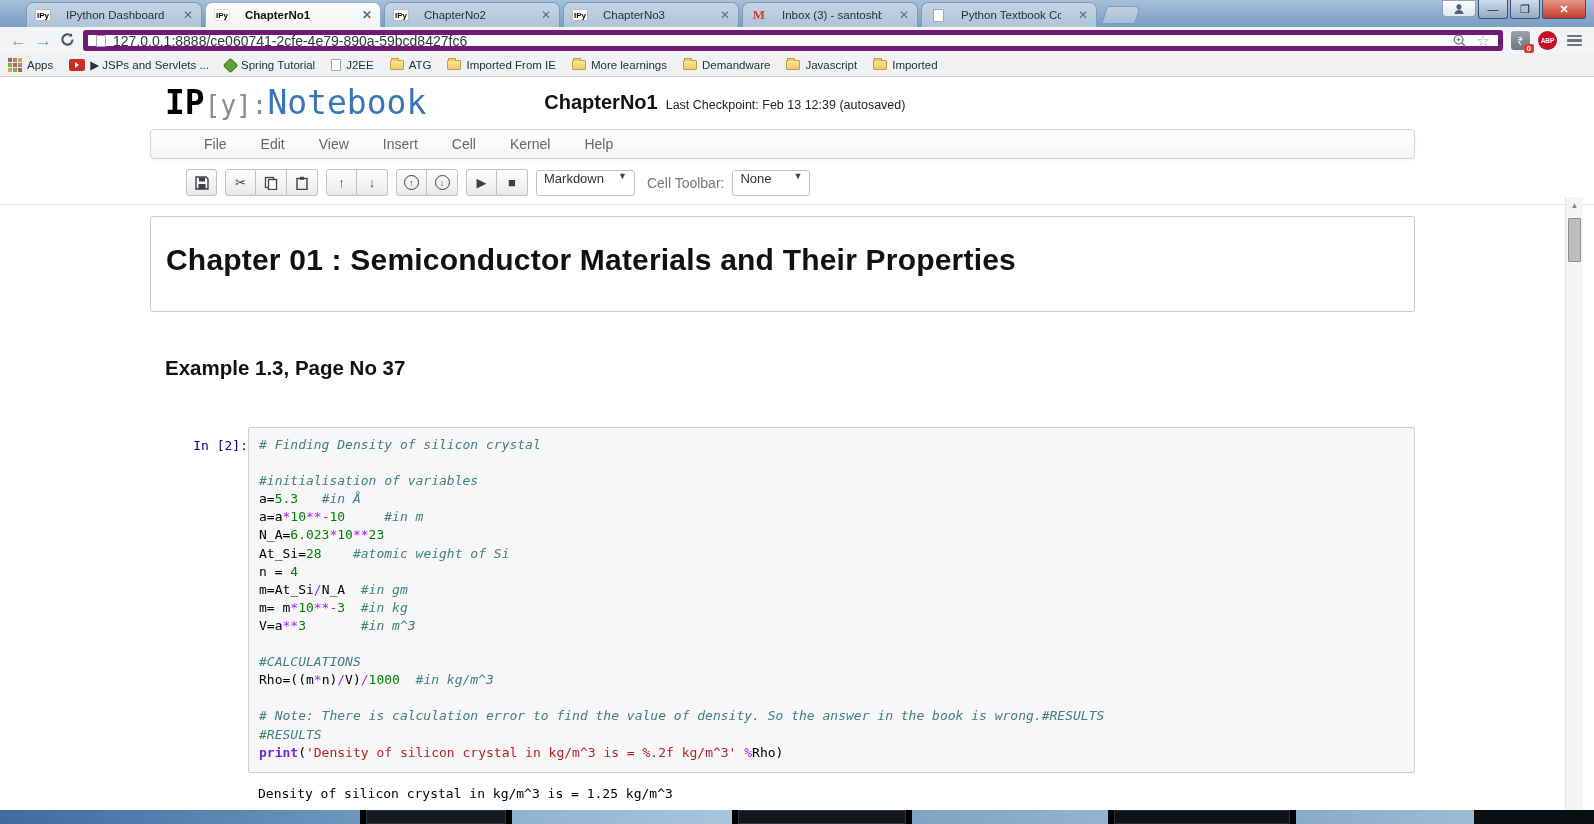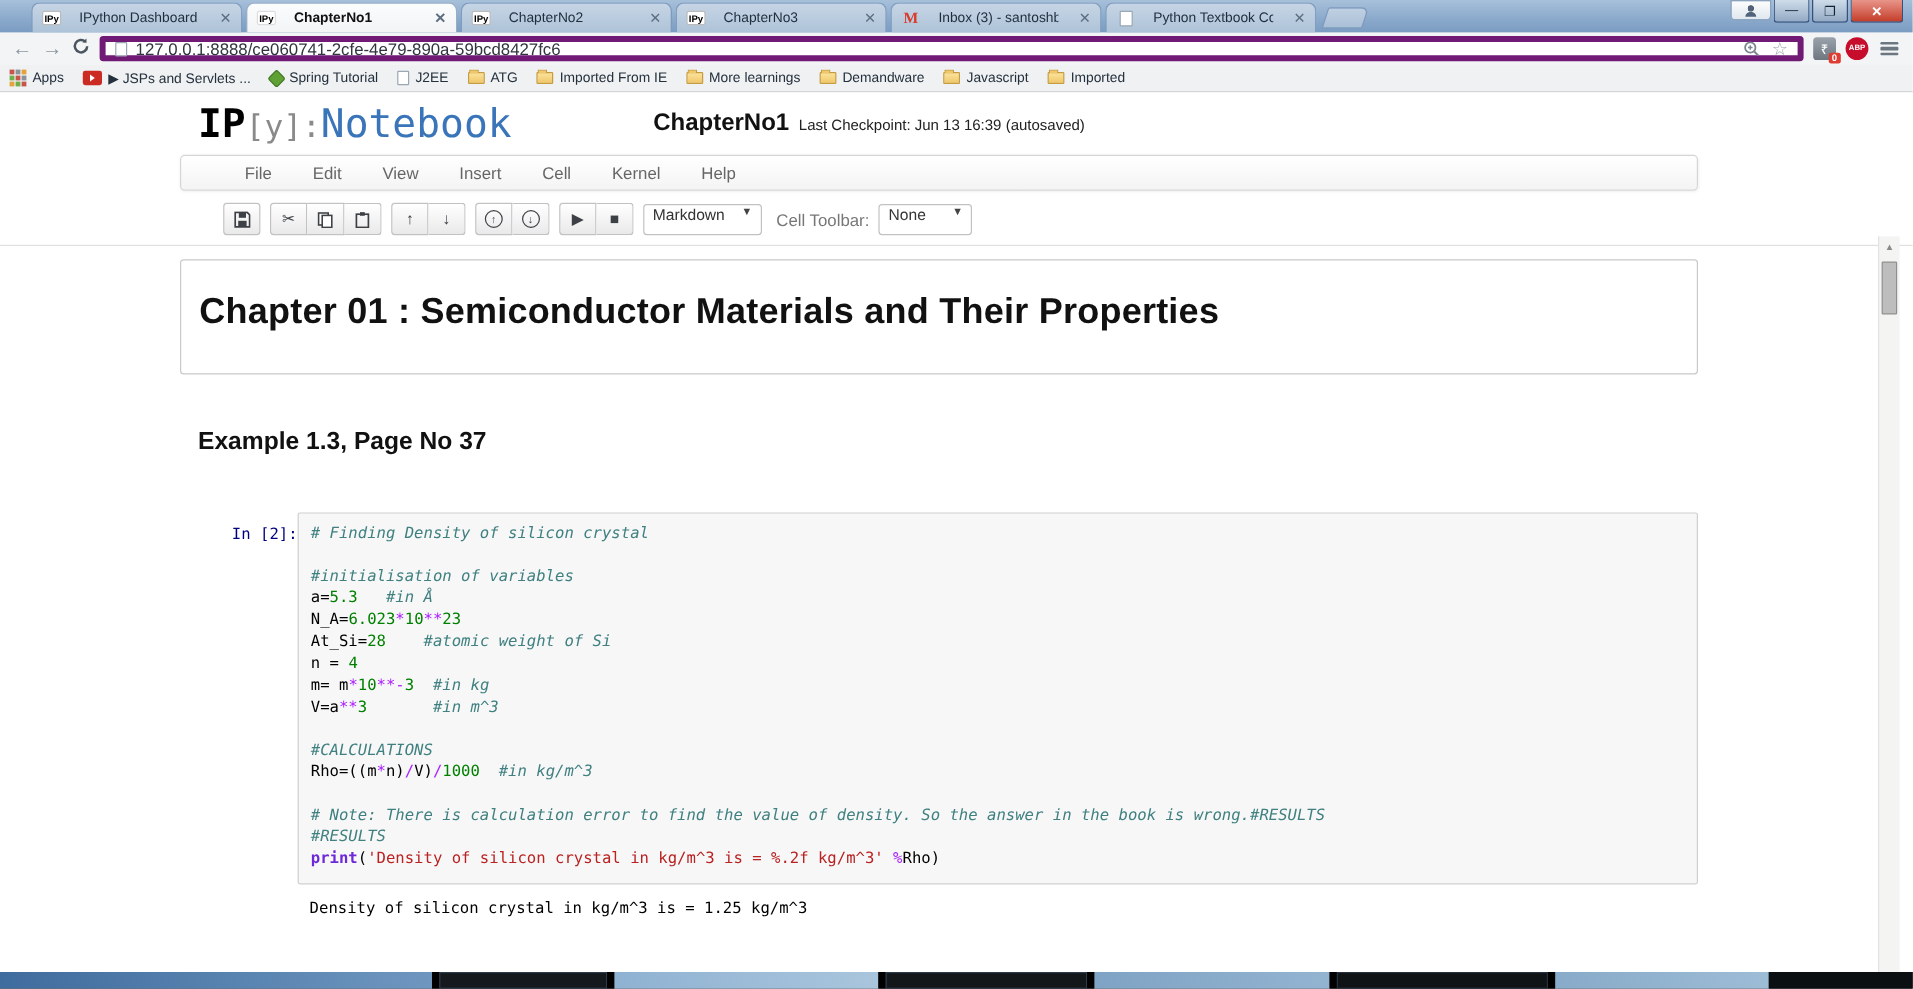--- a/index.html
+++ b/index.html
@@ -242,21 +242,21 @@
     <span class="folder-ico"></span>
     <span>Imported</span>
   </div>
 </div>
 
 <div class="nb-header">
   <div class="logo-row">
     <span class="logo"><span class="lg-ip">IP</span><span class="lg-y">[y]:</span><span class="lg-name">Notebook</span></span>
     <span class="nb-title-wrap">
       <span class="nb-title">ChapterNo1</span>
-      <span class="nb-checkpoint">Last Checkpoint: Jun 13 16:39 (autosaved)</span>
+      <span class="nb-checkpoint">Last Checkpoint: Feb 13 12:39 (autosaved)</span>
     </span>
   </div>
 
   <div class="menubar">
     <span class="menu-item">File</span>
     <span class="menu-item">Edit</span>
     <span class="menu-item">View</span>
     <span class="menu-item">Insert</span>
     <span class="menu-item">Cell</span>
     <span class="menu-item">Kernel</span>
@@ -337,23 +337,25 @@
   <div class="code-cell">
     <div class="prompt-col">
       <span class="in-prompt">In [2]:</span>
     </div>
     <div class="input-box">
       <div>
           <div class="code-line"><span class="tok-c"># Finding Density of silicon crystal</span></div>
           <div class="code-line">&nbsp;</div>
           <div class="code-line"><span class="tok-c">#initialisation of variables</span></div>
           <div class="code-line"><span>a=</span><span class="tok-n">5.3</span><span>   </span><span class="tok-c">#in Å</span></div>
+          <div class="code-line"><span>a=a</span><span class="tok-o">*</span><span class="tok-n">10</span><span class="tok-o">**</span><span class="tok-o">-</span><span class="tok-n">10</span><span>     </span><span class="tok-c">#in m</span></div>
           <div class="code-line"><span>N_A=</span><span class="tok-n">6.023</span><span class="tok-o">*</span><span class="tok-n">10</span><span class="tok-o">**</span><span class="tok-n">23</span></div>
           <div class="code-line"><span>At_Si=</span><span class="tok-n">28</span><span>    </span><span class="tok-c">#atomic weight of Si</span></div>
           <div class="code-line"><span>n = </span><span class="tok-n">4</span></div>
+          <div class="code-line"><span>m=At_Si</span><span class="tok-o">/</span><span>N_A  </span><span class="tok-c">#in gm</span></div>
           <div class="code-line"><span>m= m</span><span class="tok-o">*</span><span class="tok-n">10</span><span class="tok-o">**</span><span class="tok-o">-</span><span class="tok-n">3</span><span>  </span><span class="tok-c">#in kg</span></div>
           <div class="code-line"><span>V=a</span><span class="tok-o">**</span><span class="tok-n">3</span><span>       </span><span class="tok-c">#in m^3</span></div>
           <div class="code-line">&nbsp;</div>
           <div class="code-line"><span class="tok-c">#CALCULATIONS</span></div>
           <div class="code-line"><span>Rho=((m</span><span class="tok-o">*</span><span>n)</span><span class="tok-o">/</span><span>V)</span><span class="tok-o">/</span><span class="tok-n">1000</span><span>  </span><span class="tok-c">#in kg/m^3</span></div>
           <div class="code-line">&nbsp;</div>
           <div class="code-line"><span class="tok-c"># Note: There is calculation error to find the value of density. So the answer in the book is wrong.#RESULTS</span></div>
           <div class="code-line"><span class="tok-c">#RESULTS</span></div>
           <div class="code-line"><span class="tok-k">print</span><span>(</span><span class="tok-s">'Density of silicon crystal in kg/m^3 is = %.2f kg/m^3'</span><span> </span><span class="tok-o">%</span><span>Rho)</span></div>
         </div>

